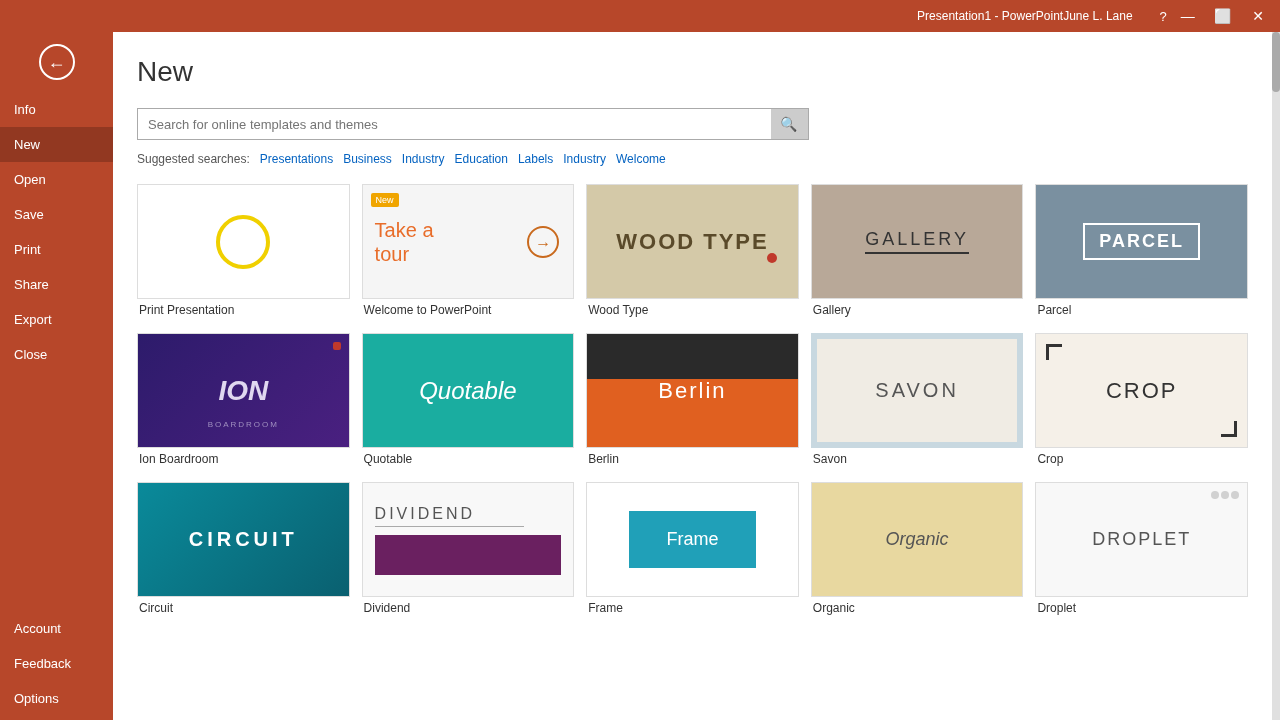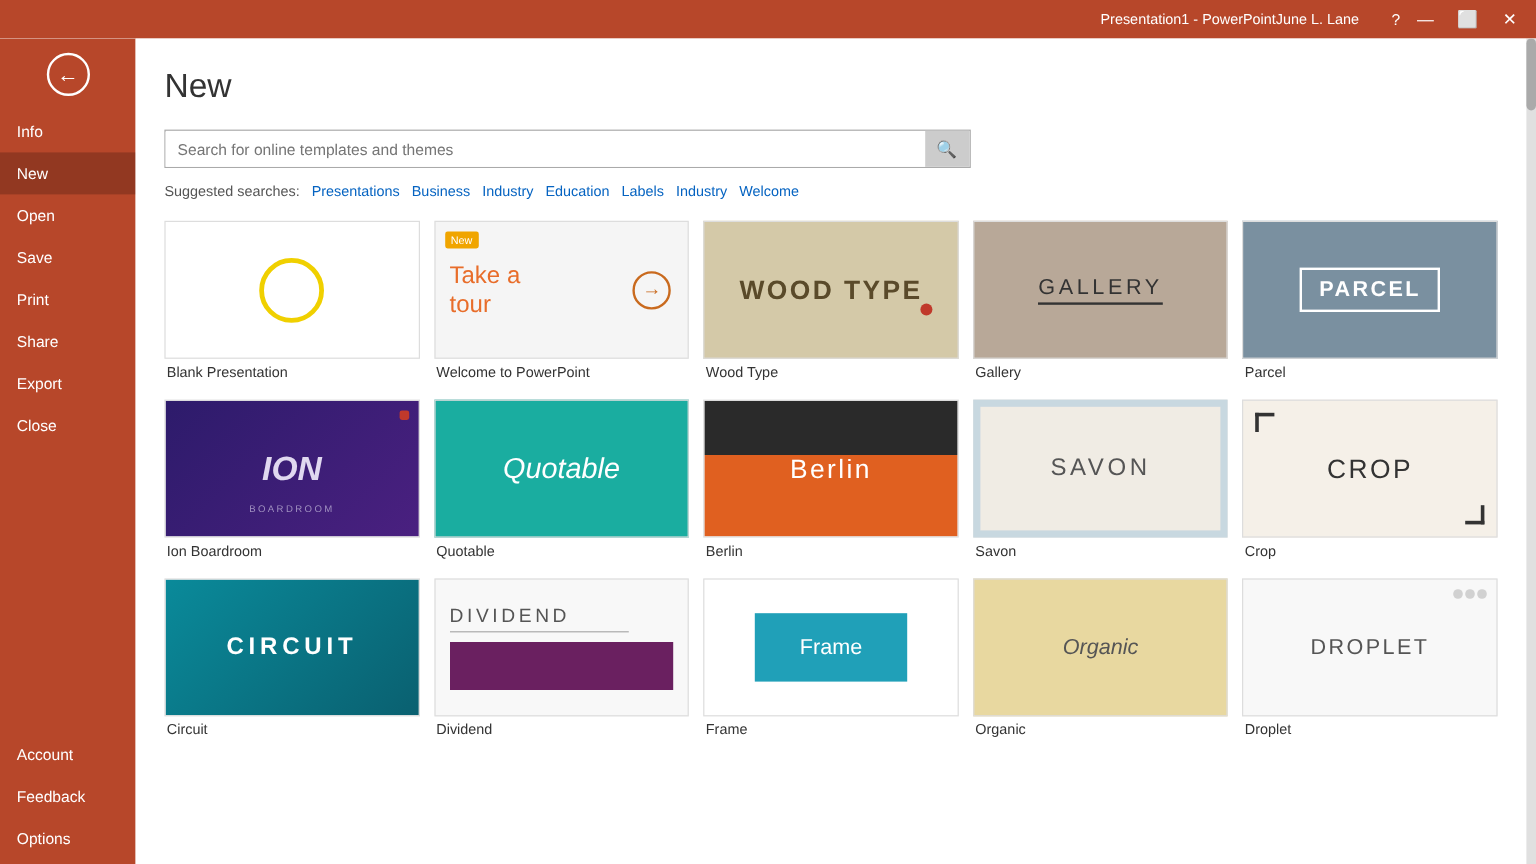--- a/index.html
+++ b/index.html
@@ -348,21 +348,21 @@
       <a class="suggested-link">Industry</a>
       <a class="suggested-link">Welcome</a>
     </div>
 
     <div class="templates-grid">
 
       <div class="template-card">
         <div class="template-thumb thumb-blank">
           <div class="circle"></div>
         </div>
-        <span class="template-label">Blank Presentation</span>
+        <span class="template-label">Print Presentation</span>
       </div>
 
       <div class="template-card">
         <div class="template-thumb thumb-tour">
           <span class="new-badge">New</span>
           <span class="tour-text">Take a<br>tour</span>
           <div class="tour-arrow">→</div>
         </div>
         <span class="template-label">Welcome to PowerPoint</span>
       </div>

